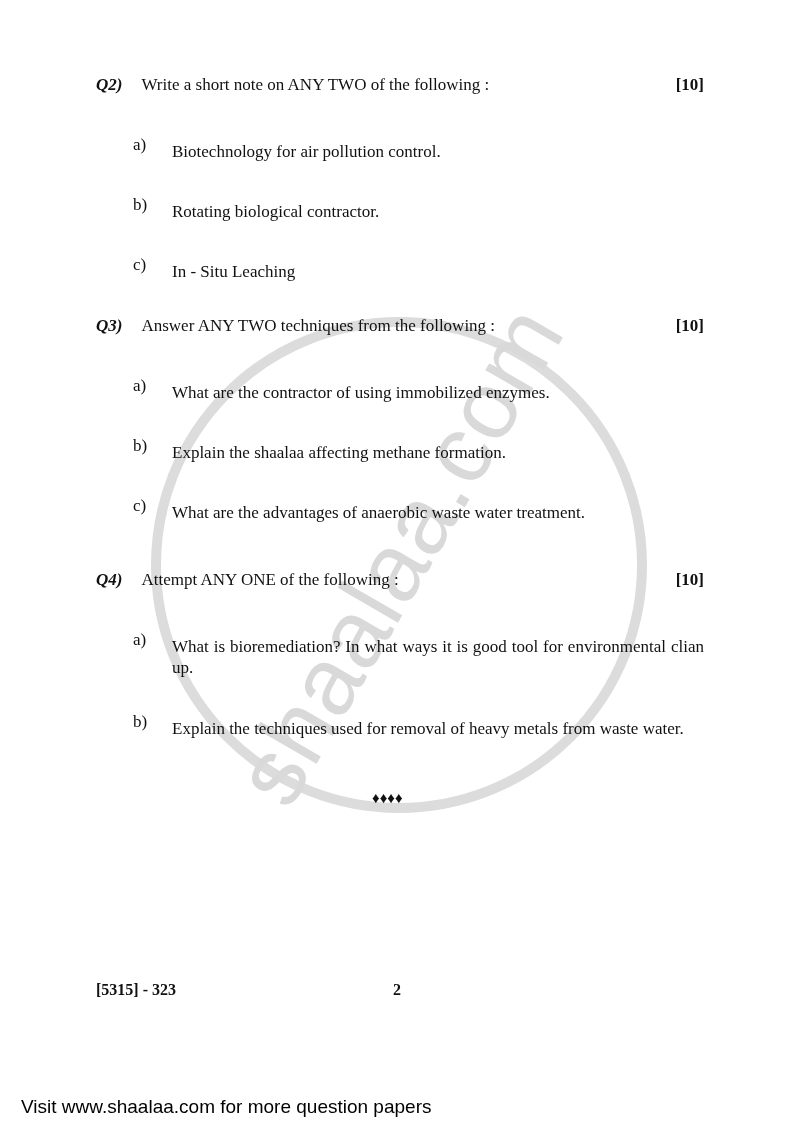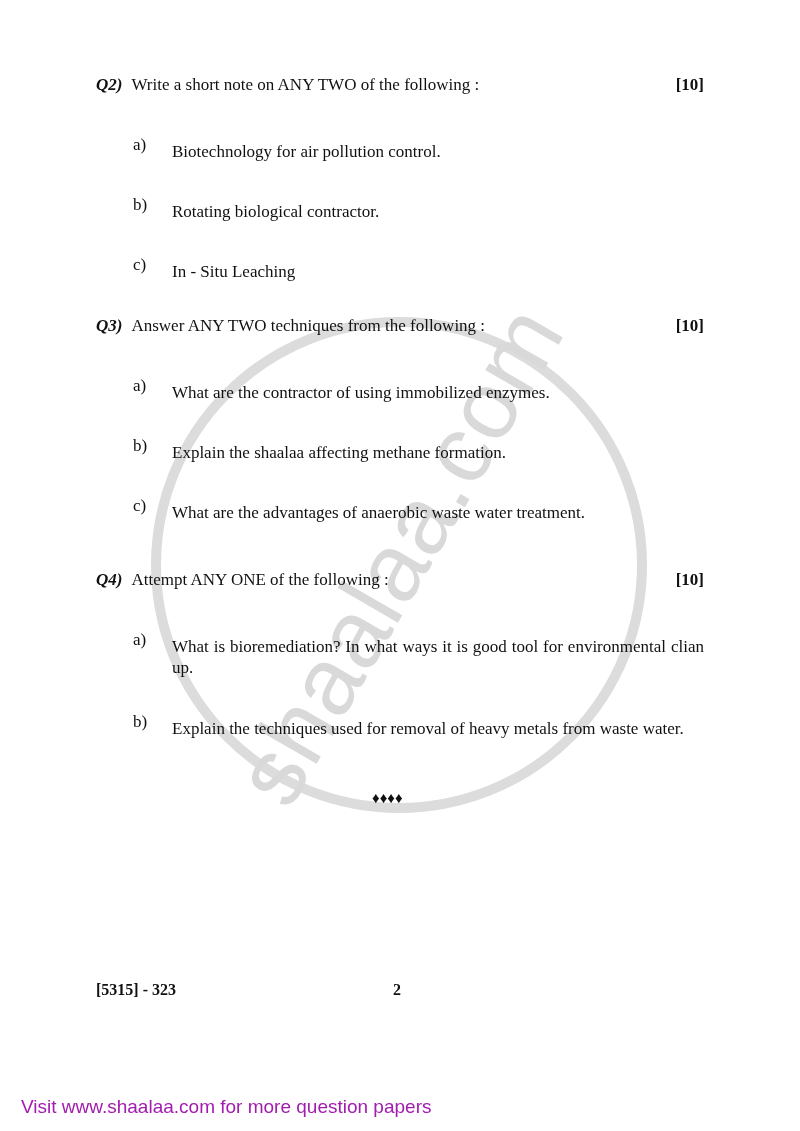--- a/index.html
+++ b/index.html
@@ -13,41 +13,41 @@
   }
   .watermark-text {
     position: absolute; left: 399px; top: 555px; transform: translate(-50%, -50%) rotate(-60deg);
     font-family: "Liberation Sans", sans-serif; font-size: 96px; color: #d9d9d9;
     white-space: nowrap; letter-spacing: 1px;
   }
   .q-row {
     position: absolute; left: 96px; width: 608px; font-size: 17px; line-height: 20px;
     display: flex; justify-content: space-between;
   }
-  .q-num { font-style: italic; font-weight: bold; margin-right: 9px; }
+  .q-num { font-style: italic; font-weight: bold; margin-right: 19px; }
   .marks { font-weight: bold; }
   .item {
     position: absolute; left: 133px; width: 571px; font-size: 17px; line-height: 21px;
     display: flex;
   }
   .item-label { width: 39px; flex: 0 0 39px; }
   .item-text { flex: 1; margin-top: 7px; }
   .justify { text-align: justify; text-align-last: left; }
   .diamonds {
     position: absolute; left: 372px; top: 790px; font-size: 15px; letter-spacing: 0px; color: #111;
   }
   .footer-code {
     position: absolute; left: 96px; top: 981px; font-size: 16px; font-weight: bold;
   }
   .footer-page {
     position: absolute; left: 393px; top: 981px; font-size: 16px; font-weight: bold;
   }
   .visit {
     position: absolute; left: 21px; top: 1096px; font-family: "Liberation Sans", sans-serif;
-    font-size: 19px; color: #a21caf;
+    font-size: 19px; color: #000000;
   }
 </style>
 </head>
 <body>
 
 <div class="watermark-circle"></div>
 <div class="watermark-text">shaalaa.com</div>
 
 <div class="q-row" style="top:75px;">
   <span><span class="q-num">Q2)</span><span>Write a short note on ANY TWO of the following :</span></span>

